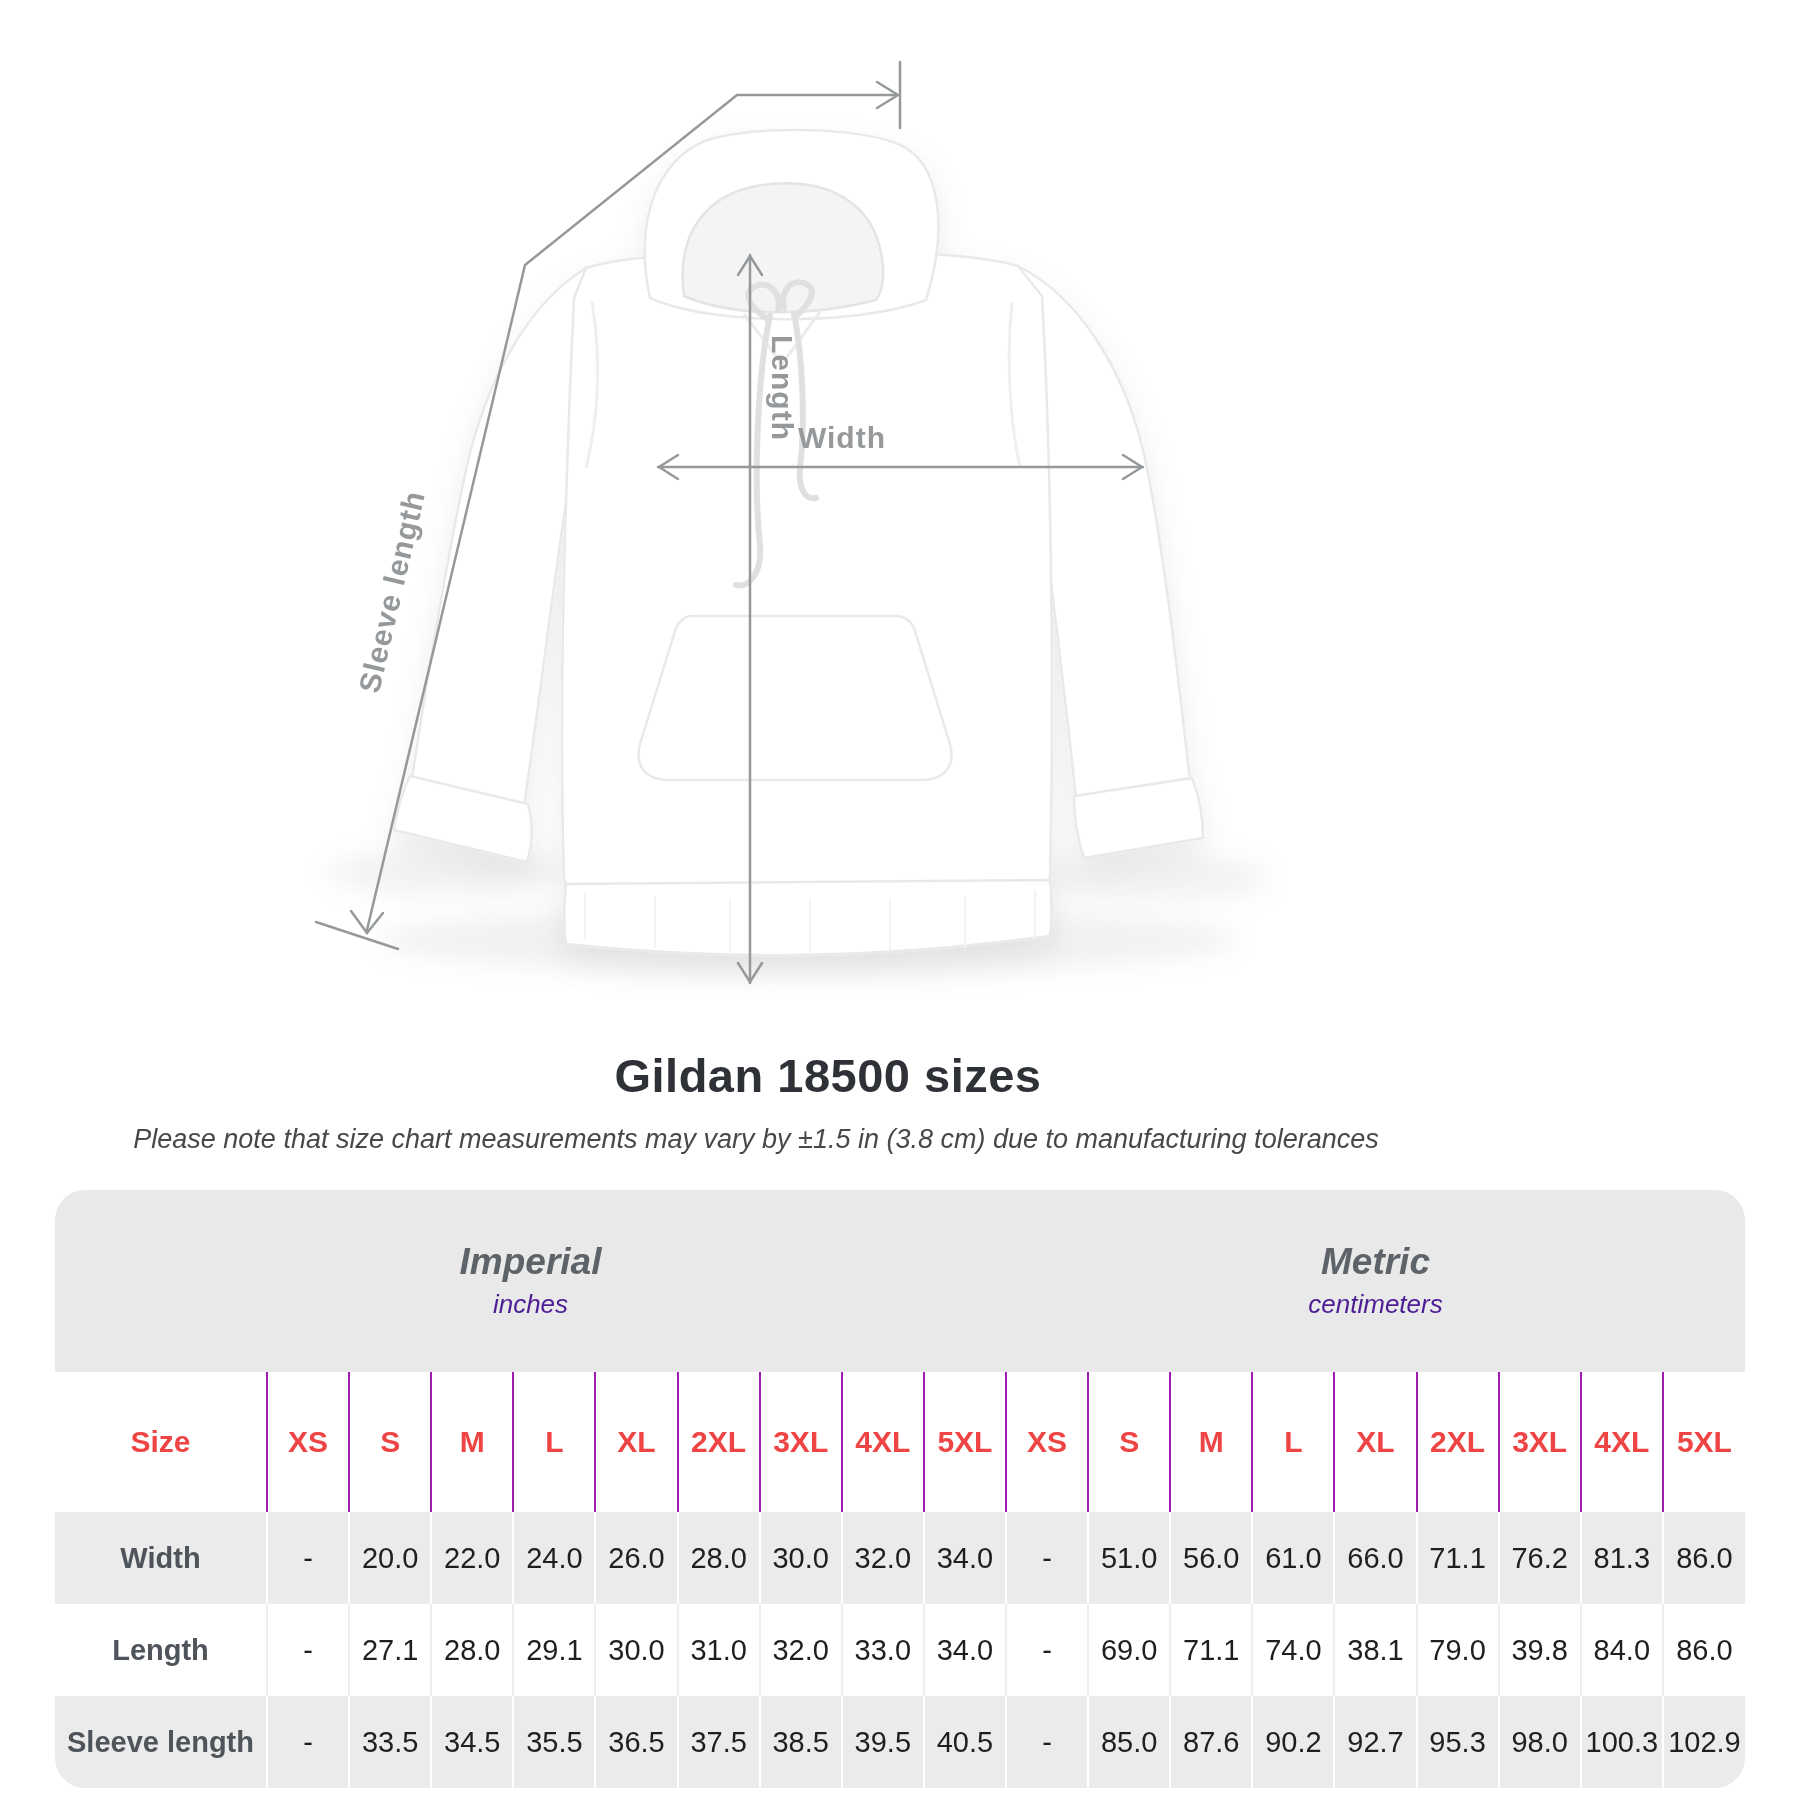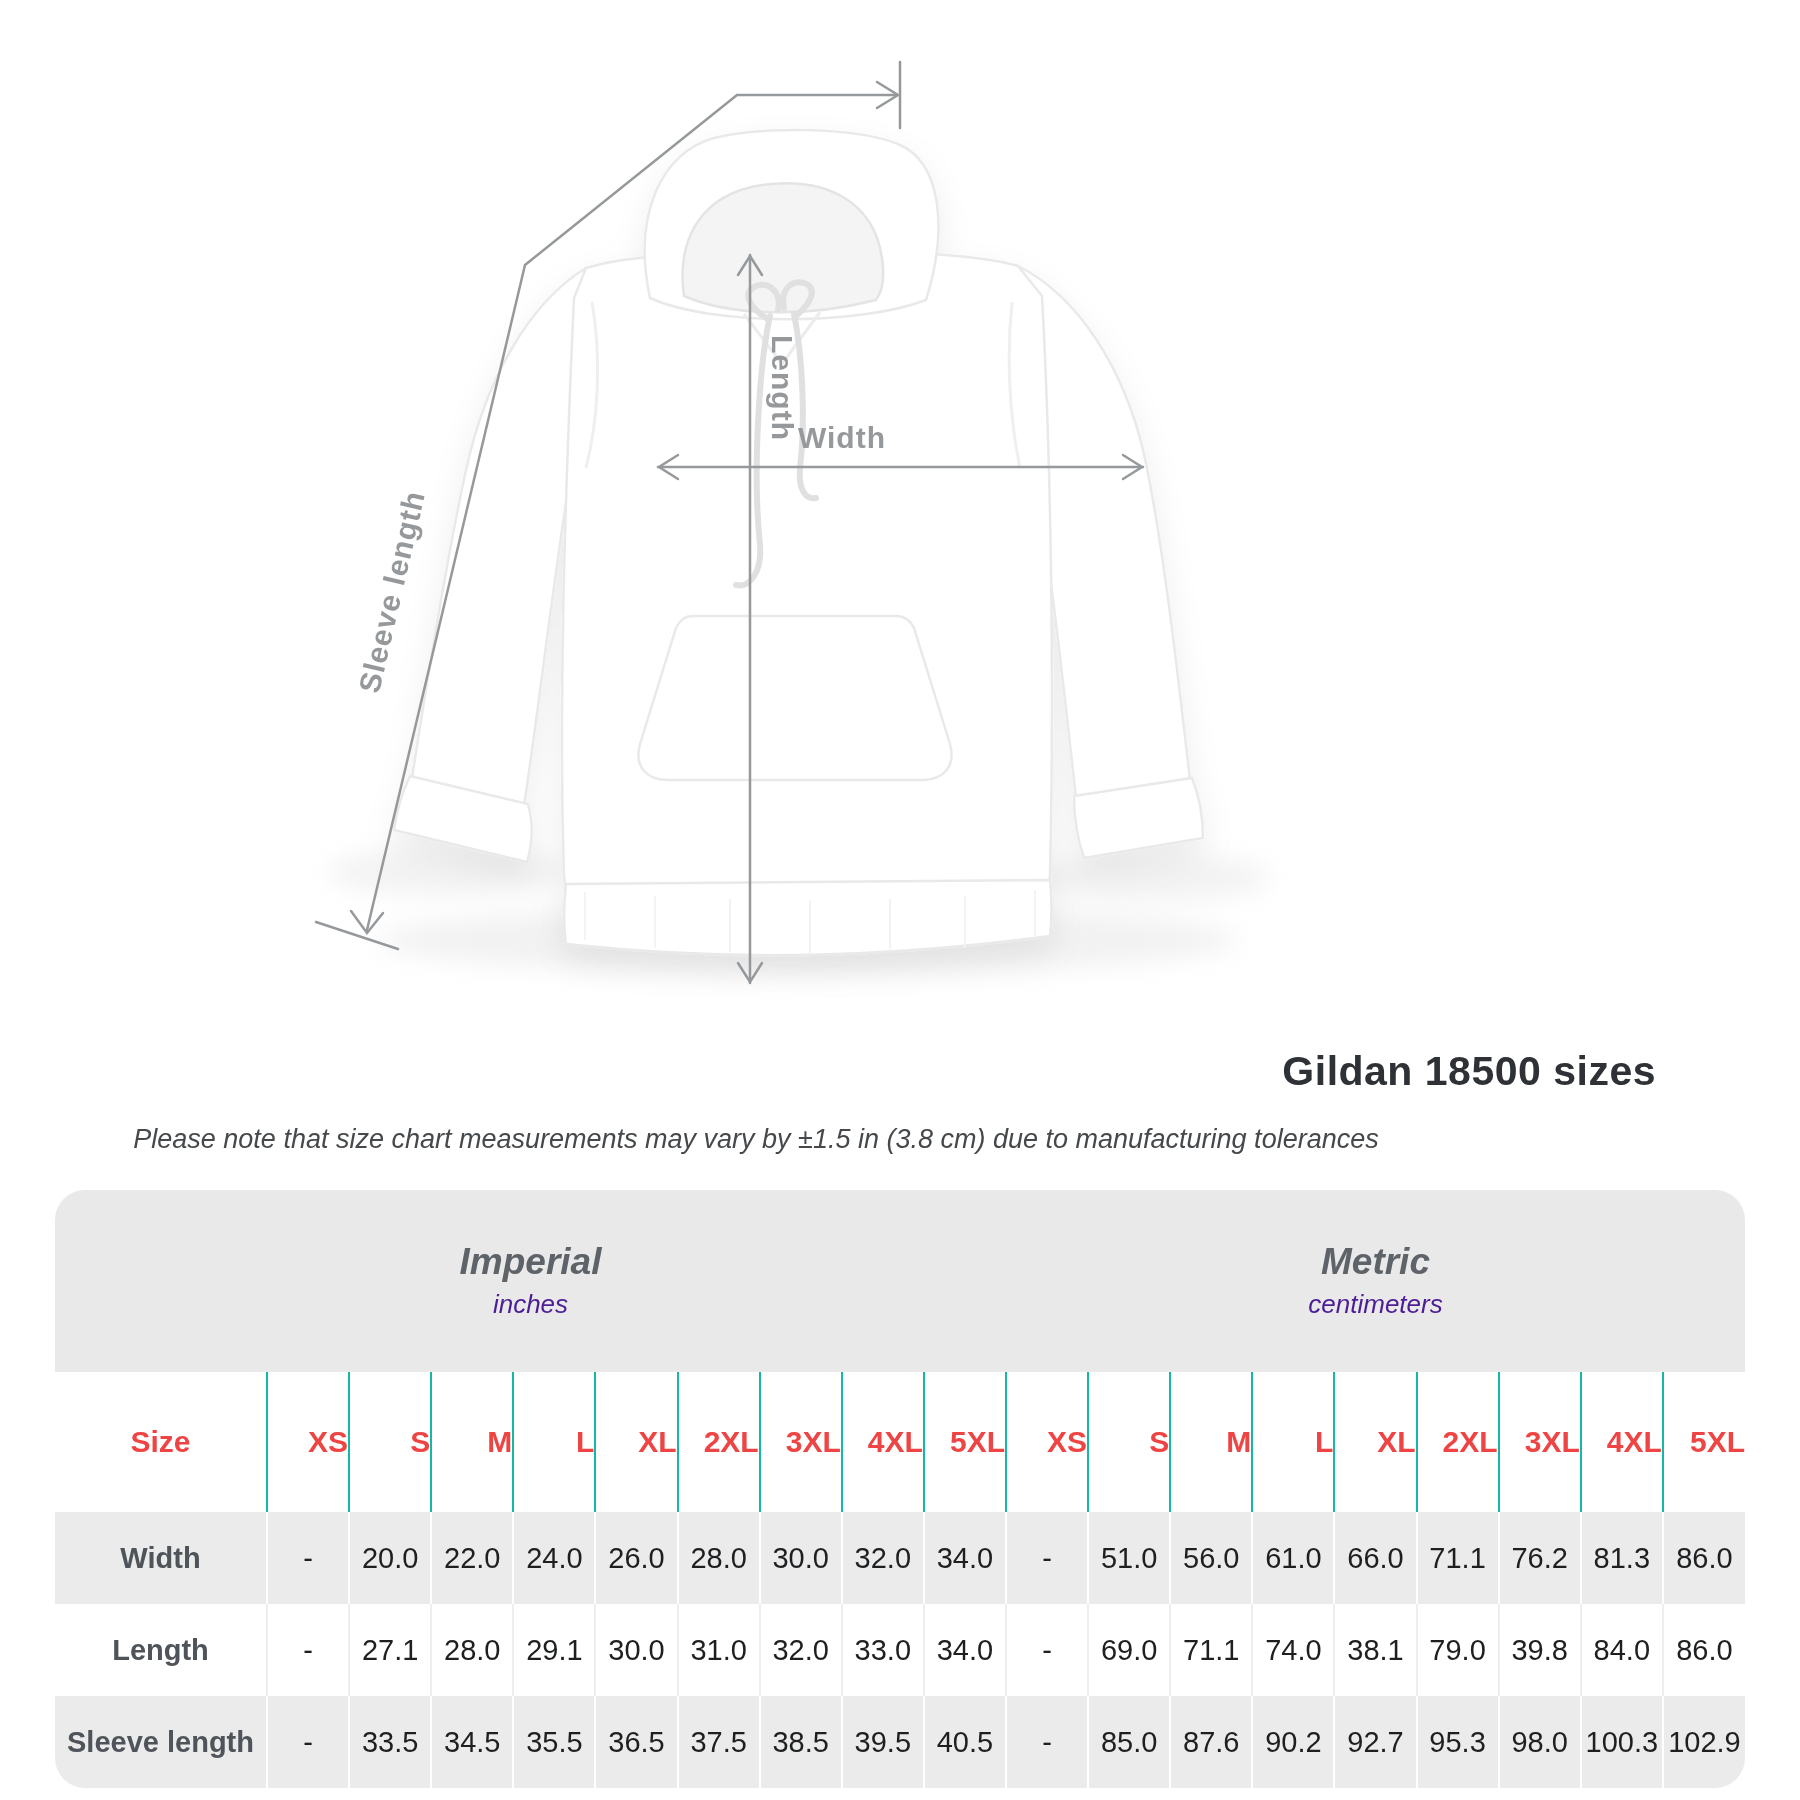--- a/index.html
+++ b/index.html
@@ -4,39 +4,39 @@
 <style>
   html,body{margin:0;padding:0;width:1800px;height:1800px;background:#ffffff;
     font-family:"Liberation Sans",sans-serif;-webkit-font-smoothing:antialiased;}
   .canvas{position:relative;width:1800px;height:1800px;overflow:hidden;background:#fff;}
 
   
   .figure{position:absolute;left:0;top:0;width:1800px;height:1030px;}
   .figure svg{display:block;}
 
   
-  .page-title{position:absolute;left:0;top:1048px;width:1656px;text-align:right;
-    font-size:41px;font-weight:bold;color:#2e3135;letter-spacing:.5px;}
+  .page-title{position:absolute;left:0;top:1048px;width:1656px;text-align:center;
+    font-size:47px;font-weight:bold;color:#2e3135;letter-spacing:.5px;}
   .page-subtitle{position:absolute;left:0;top:1124px;width:1512px;text-align:center;
     font-size:27px;font-style:italic;color:#46494c;}
 
   
   .table-wrap{position:absolute;left:55px;top:1190px;width:1690px;border-radius:30px;
     overflow:hidden;background:#fff;}
   table.size-table{border-collapse:collapse;table-layout:fixed;width:1690px;}
   col.c-label{width:212px;}
   col.c-data{width:82.11px;}
 
   tr.units th{height:150px;background:#e9e9e9;vertical-align:middle;padding:16px;}
   .unit-title{font-size:37px;font-weight:bold;font-style:italic;color:#5d6368;line-height:1.1;}
   .unit-sub{font-size:26px;font-style:italic;color:#4c1d95;margin-top:7px;font-weight:normal;}
 
   tr.sizes th{height:140px;background:#ffffff;font-size:30px;font-weight:bold;
     color:#ef4444;text-align:center;vertical-align:middle;padding:0;}
-  tr.sizes th:not(:first-child){border-left:2px solid #14b8a6;text-align:right;}
+  tr.sizes th:not(:first-child){border-left:2px solid #a21caf;}
 
   tr.data td{height:92px;text-align:center;vertical-align:middle;font-size:29px;
     color:#1d1f21;padding:0;}
   tr.data td.rowlabel{font-weight:bold;color:#4e545a;font-size:29px;}
   tr.light td{background:#ffffff;}
   tr.light td:not(:first-child){border-left:2px solid #eeeeee;}
   tr.shade td{background:#ebebeb;}
   tr.shade td:not(:first-child){border-left:2px solid #ffffff;}
 </style>
 </head>

